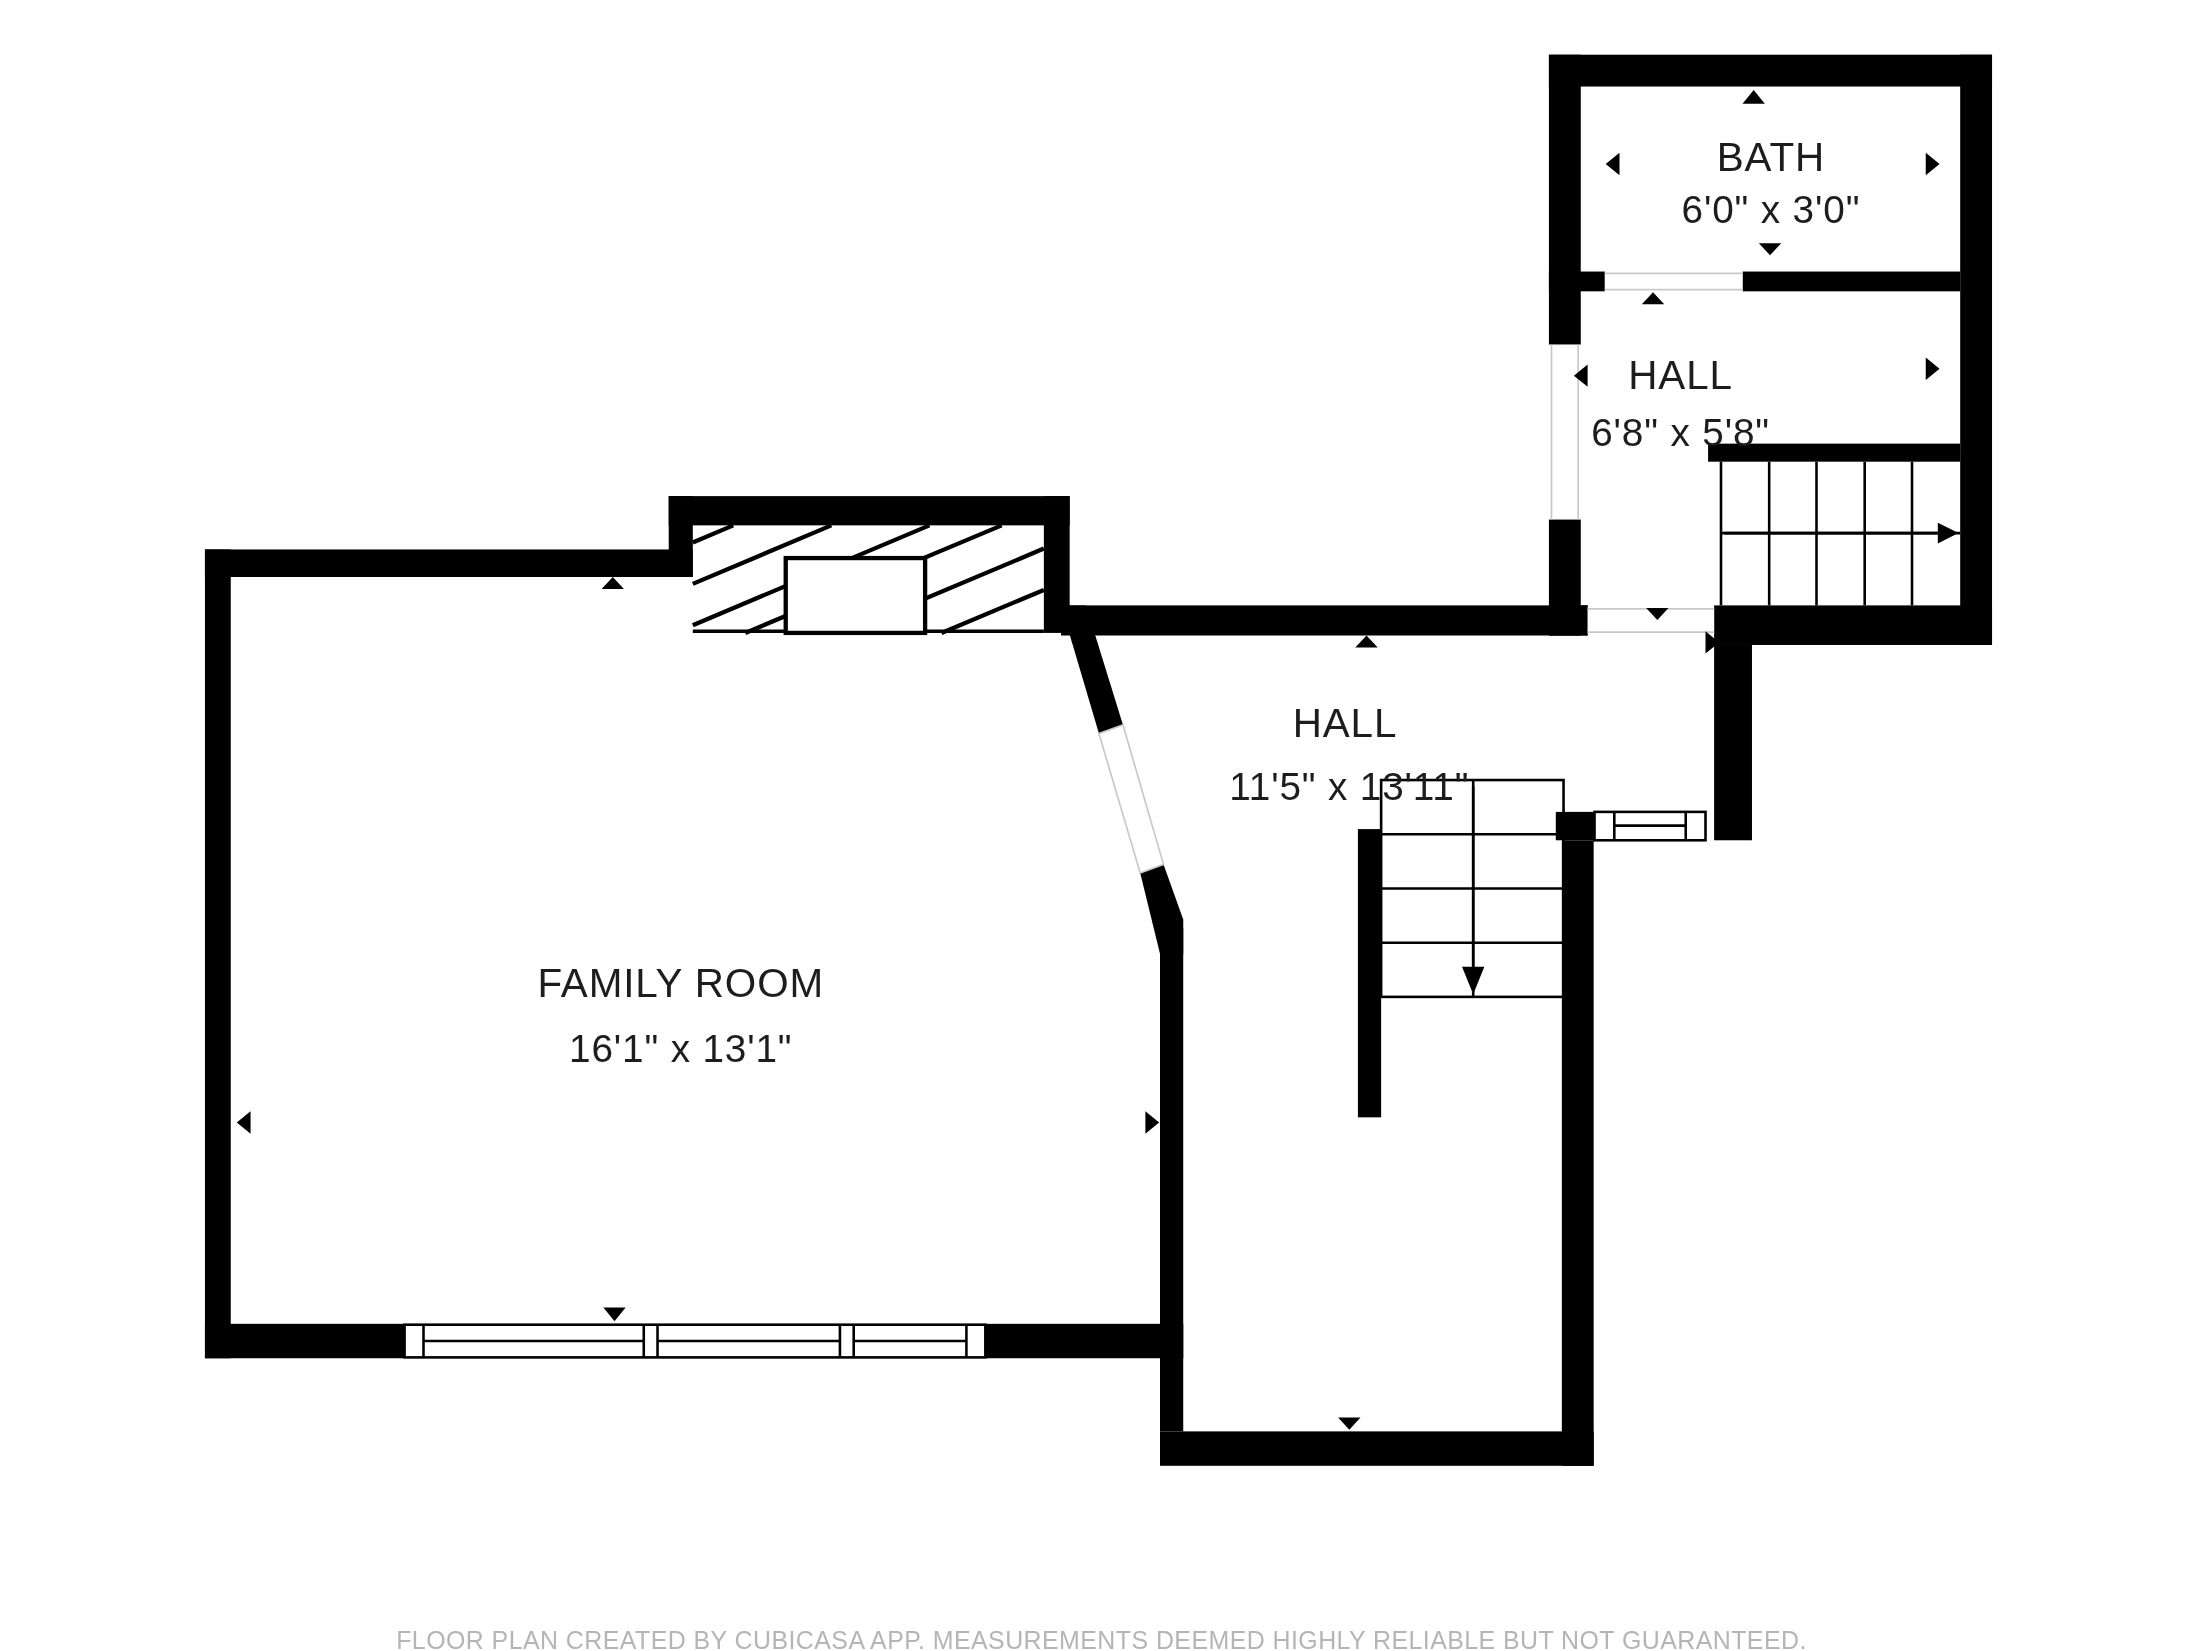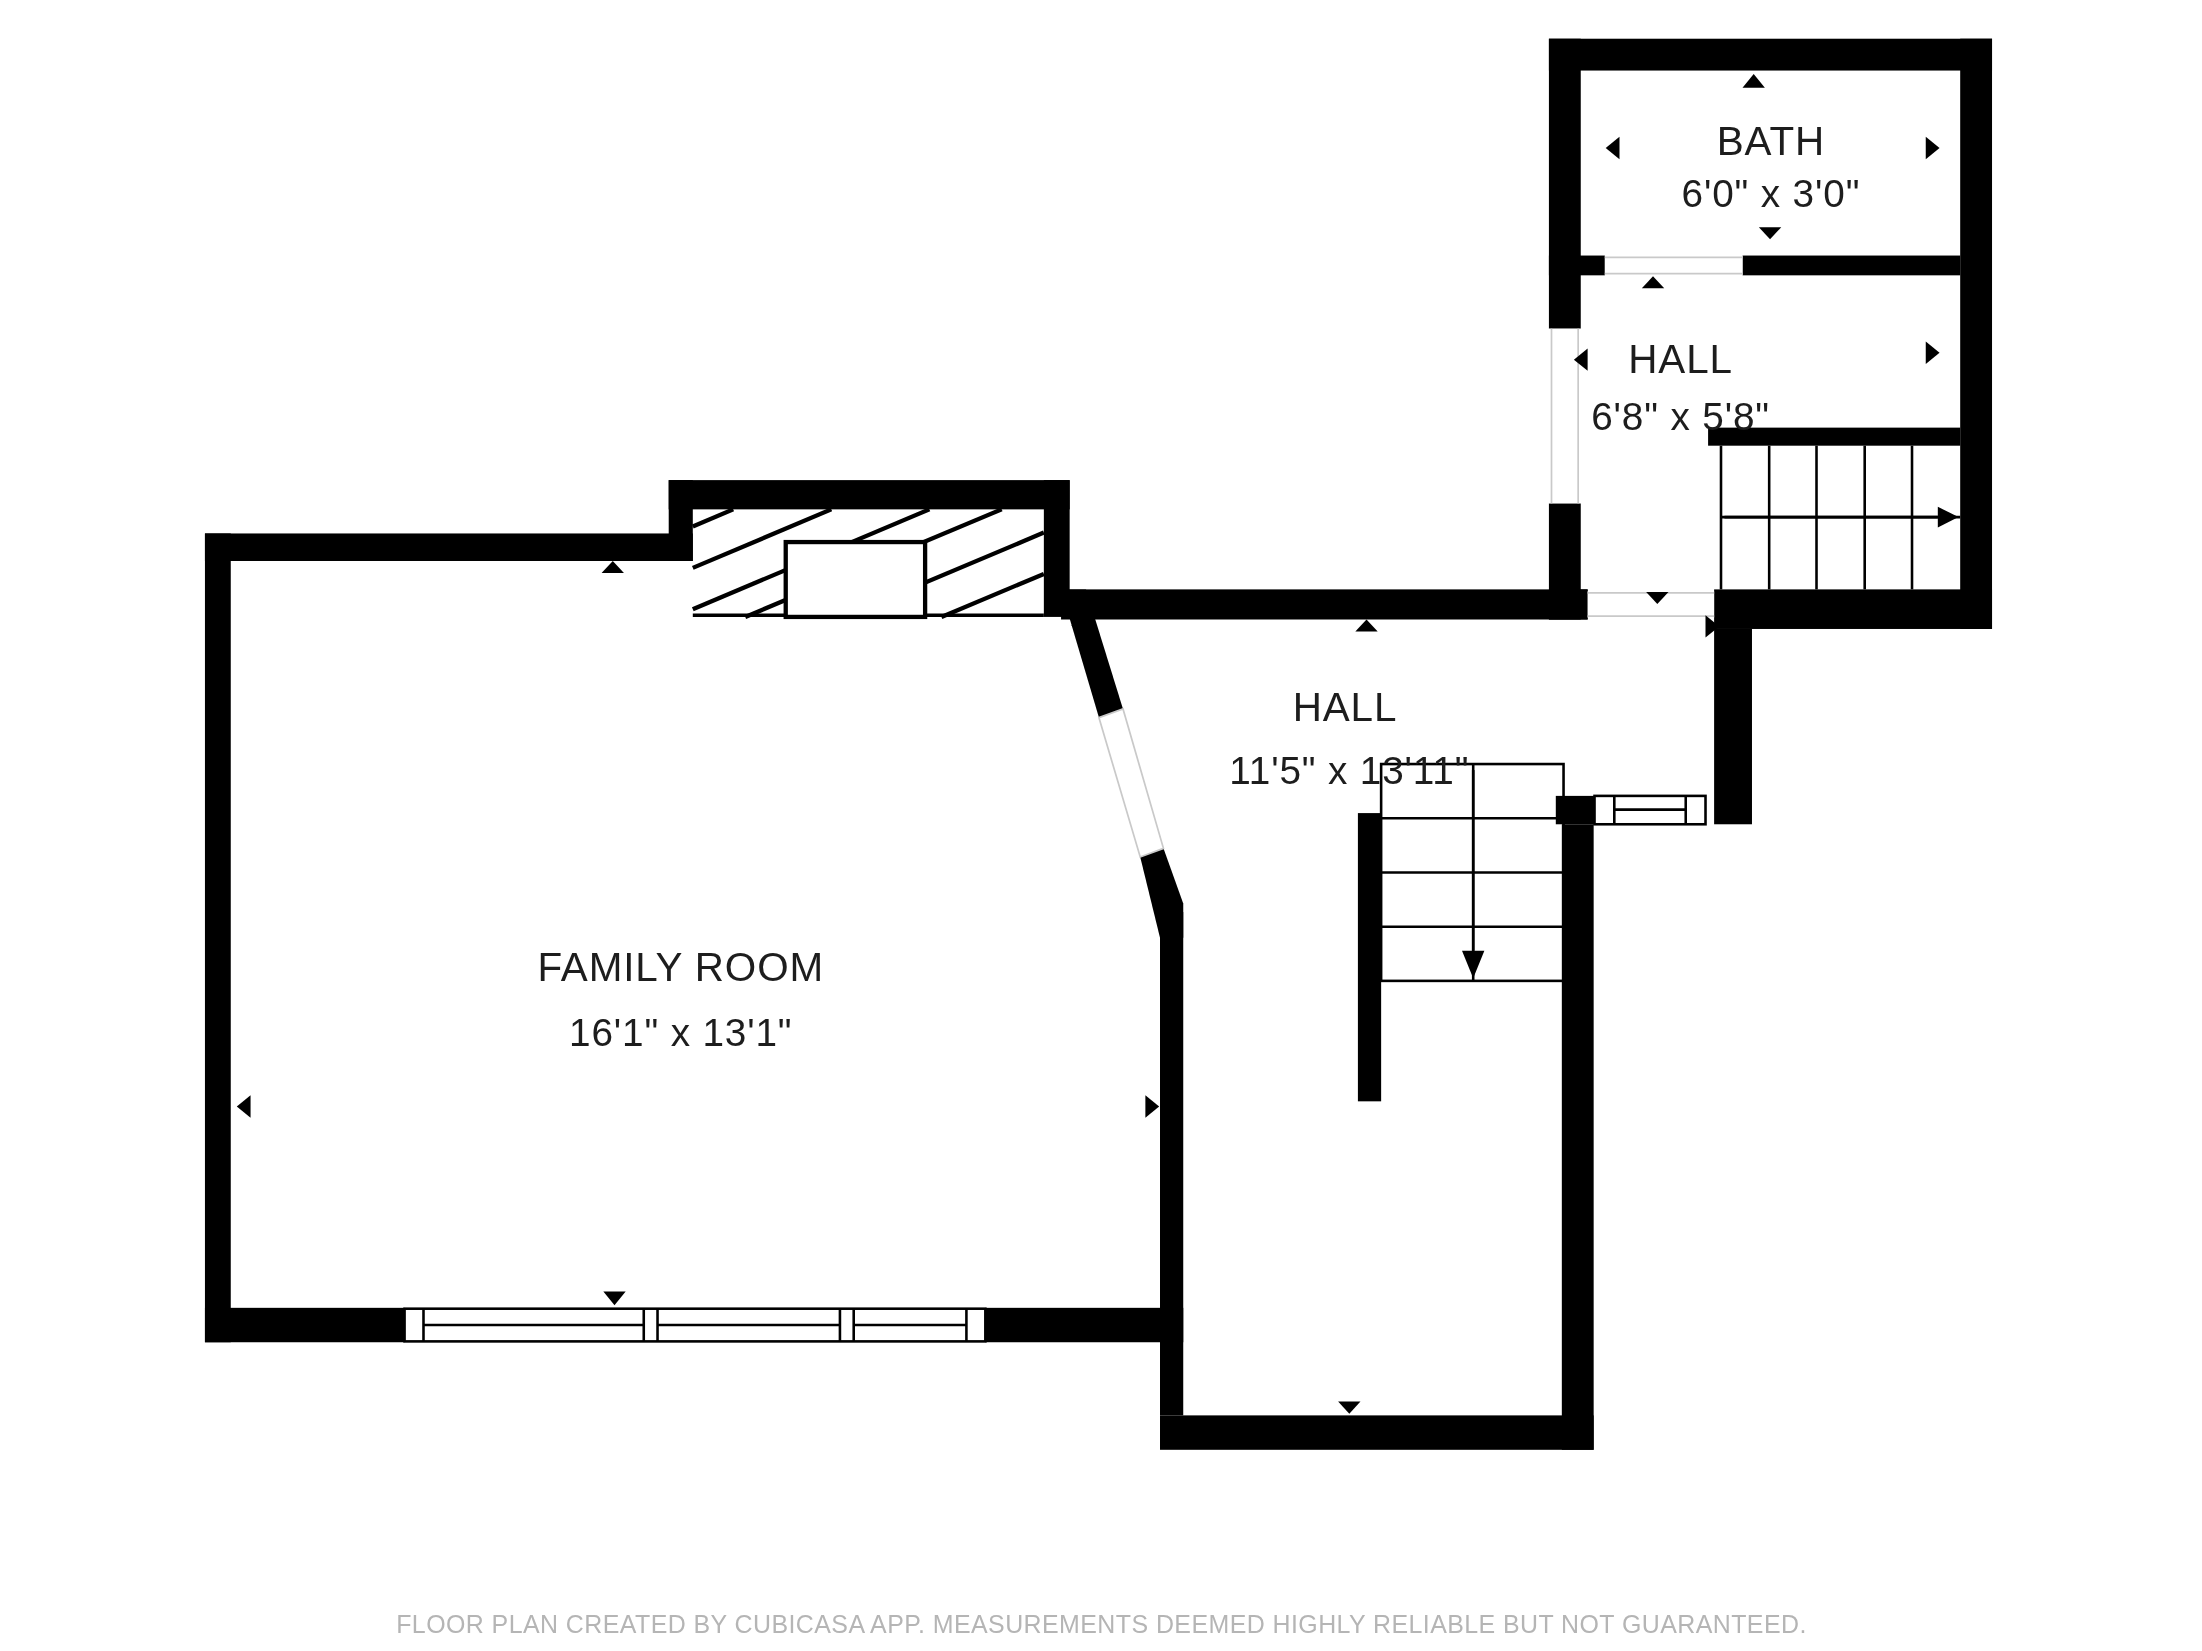--- a/index.html
+++ b/index.html
@@ -8,20 +8,21 @@
     background: #ffffff;
     width: 2203px;
     height: 1652px;
     overflow: hidden;
     font-family: "Liberation Sans", sans-serif;
   }
   #plan-wrap {
     position: relative;
     width: 2203px;
     height: 1348px;
+    margin-top: 16px;
   }
   svg { display: block; }
   .wall { fill: #000000; }
   .thin { stroke: #000000; stroke-width: 3; fill: none; }
   .hatch { stroke: #000000; stroke-width: 5; fill: none; }
   .doorline { stroke: #c9c9c9; stroke-width: 2; fill: none; }
   .marker { fill: #000000; }
   .room-name {
     font-family: "Liberation Sans", sans-serif;
     font-size: 47px;

